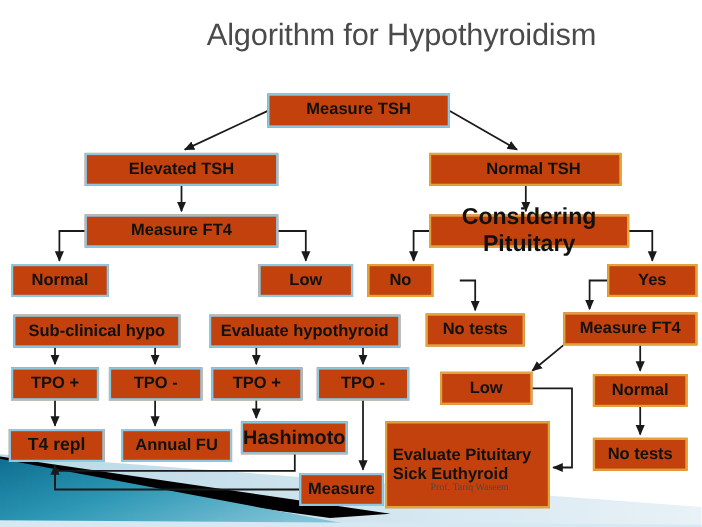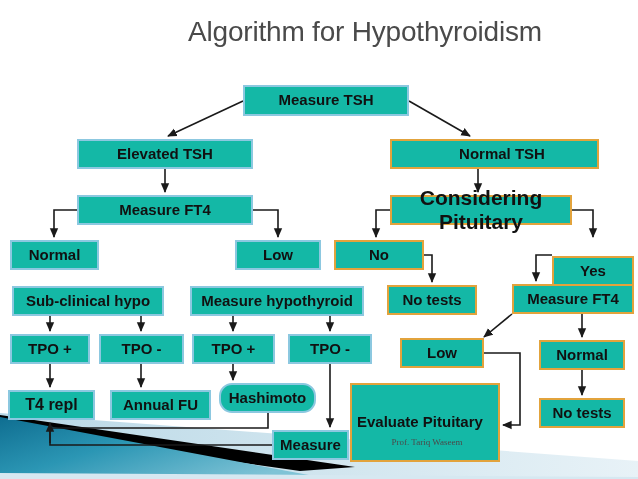--- a/index.html
+++ b/index.html
@@ -24,21 +24,21 @@
     font-weight:normal;
     color:#4a4a4a;
     letter-spacing:-0.2px;
     white-space:nowrap;
     margin-left:46px;
   }
 
   
   .node{
     position:absolute;
-    background:#14b8a6;
+    background:#c2410c;
     box-sizing:border-box;
     display:flex;
     align-items:center;
     justify-content:center;
     font-weight:bold;
     color:#111111;
     line-height:1.12;
     text-align:center;
     z-index:5;
   }
@@ -153,75 +153,76 @@
       <div class="node blue" style="left: 10px; top: 240px; width: 89px; height: 30px; font-size: 15px;">
         <span>Normal</span>
       </div>
       <div class="node blue" style="left: 235px; top: 240px; width: 86px; height: 30px; font-size: 15px;">
         <span>Low</span>
       </div>
       <div class="node blue" style="left: 12px; top: 286px; width: 152px; height: 30px; font-size: 15px;">
         <span>Sub-clinical hypo</span>
       </div>
       <div class="node blue" style="left: 190px; top: 286px; width: 174px; height: 30px; font-size: 15px;">
-        <span>Measure hypothyroid</span>
+        <span>Evaluate hypothyroid</span>
       </div>
       <div class="node blue" style="left: 10px; top: 334px; width: 80px; height: 30px; font-size: 15px;">
         <span>TPO +</span>
       </div>
       <div class="node blue" style="left: 99px; top: 334px; width: 85px; height: 30px; font-size: 15px;">
         <span>TPO -</span>
       </div>
       <div class="node blue" style="left: 192px; top: 334px; width: 83px; height: 30px; font-size: 15px;">
         <span>TPO +</span>
       </div>
       <div class="node blue" style="left: 288px; top: 334px; width: 84px; height: 30px; font-size: 15px;">
         <span>TPO -</span>
       </div>
       <div class="node blue" style="left: 8px; top: 390px; width: 87px; height: 30px; font-size: 16px;">
         <span>T4 repl</span>
       </div>
       <div class="node blue" style="left: 110px; top: 390px; width: 101px; height: 30px; font-size: 15px;">
         <span>Annual FU</span>
       </div>
-      <div class="node blue" style="left: 219px; top: 383px; width: 97px; height: 30px; font-size: 15px; border-radius: 13px;">
+      <div class="node blue" style="left: 219px; top: 383px; width: 97px; height: 30px; font-size: 18px;">
         <span>Hashimoto</span>
       </div>
       <div class="node blue" style="left: 272px; top: 430px; width: 77px; height: 30px; font-size: 15px;">
         <span>Measure</span>
       </div>
-      <div class="node orange" style="left: 390px; top: 139px; width: 209px; height: 30px; font-size: 15px; padding-left: 15px;">
+      <div class="node orange" style="left: 390px; top: 139px; width: 175px; height: 30px; font-size: 15px; padding-left: 15px;">
         <span>Normal TSH</span>
       </div>
       <div class="node orange" style="left: 390px; top: 195px; width: 182px; height: 30px; font-size: 21px;">
         <span>Considering Pituitary</span>
       </div>
-      <div class="node orange" style="left: 334px; top: 240px; width: 90px; height: 30px; font-size: 15px;">
+      <div class="node orange" style="left: 334px; top: 240px; width: 60px; height: 30px; font-size: 15px;">
         <span>No</span>
       </div>
-      <div class="node orange" style="left: 552px; top: 240px; width: 82px; height: 30px; font-size: 15px; margin-top: 16px;">
+      <div class="node orange" style="left: 552px; top: 240px; width: 82px; height: 30px; font-size: 15px;">
         <span>Yes</span>
       </div>
       <div class="node orange" style="left: 387px; top: 285px; width: 90px; height: 30px; font-size: 15px;">
         <span>No tests</span>
       </div>
       <div class="node orange" style="left: 512px; top: 284px; width: 122px; height: 30px; font-size: 15px;">
         <span>Measure FT4</span>
       </div>
       <div class="node orange" style="left: 400px; top: 338px; width: 84px; height: 30px; font-size: 15px;">
         <span>Low</span>
       </div>
       <div class="node orange" style="left: 539px; top: 340px; width: 86px; height: 30px; font-size: 15px;">
         <span>Normal</span>
       </div>
       <div class="node orange" style="left: 539px; top: 398px; width: 86px; height: 30px; font-size: 15px;">
         <span>No tests</span>
       </div>
       <div class="node orange left-align" style="left: 350px; top: 383px; width: 150px; height: 79px; font-size: 15px;">
         <div>
           <div>Evaluate Pituitary</div>
+          <div>Sick Euthyroid</div>
         </div>
       </div>
     </div>
 
   <div class="credit">Prof. Tariq Waseem</div>
 
 </div>
 
 </body></html>

